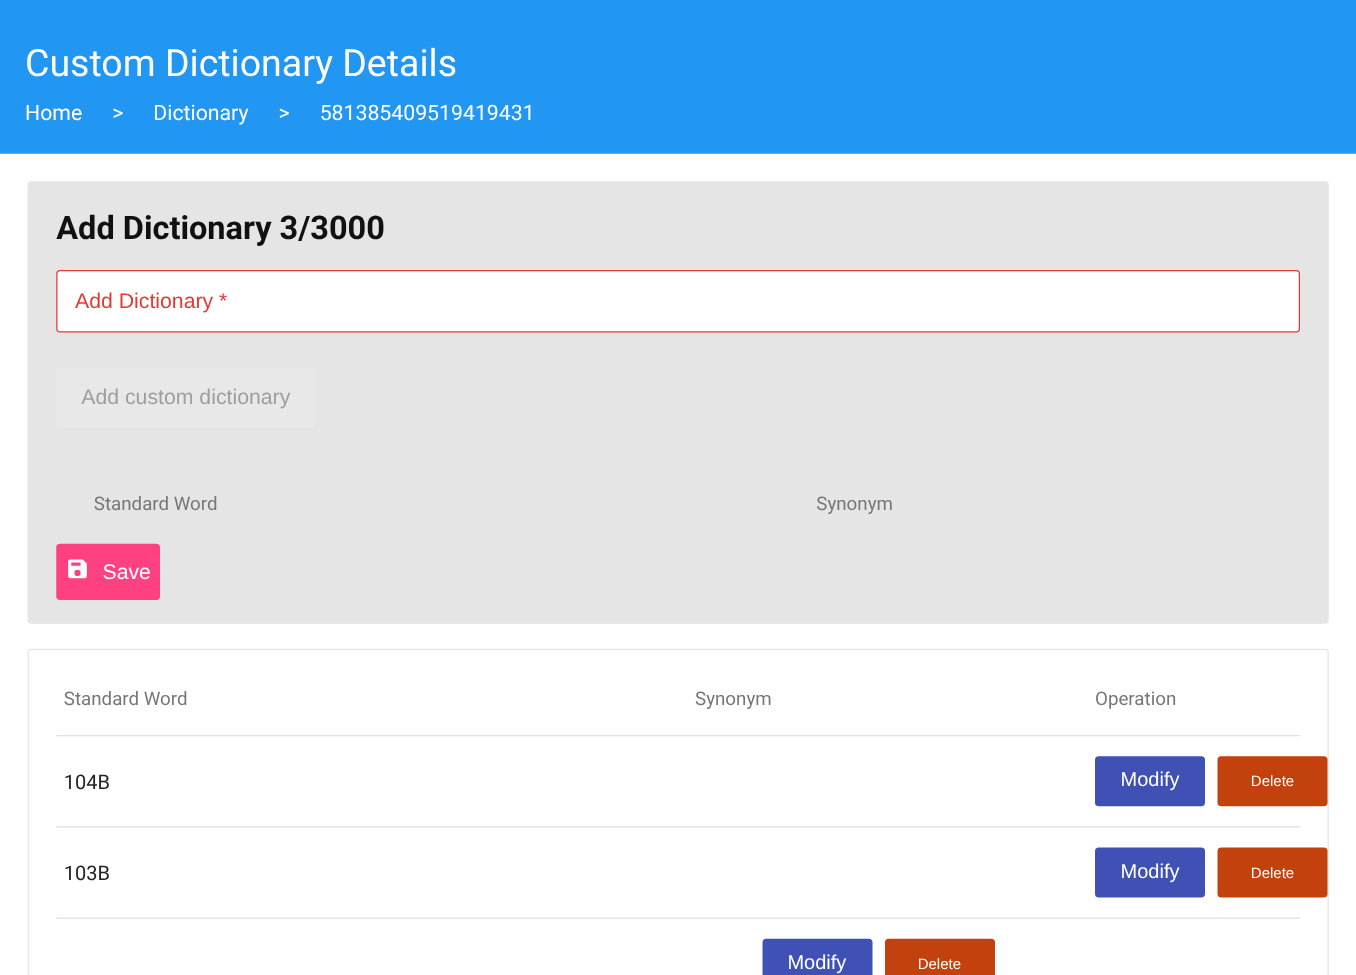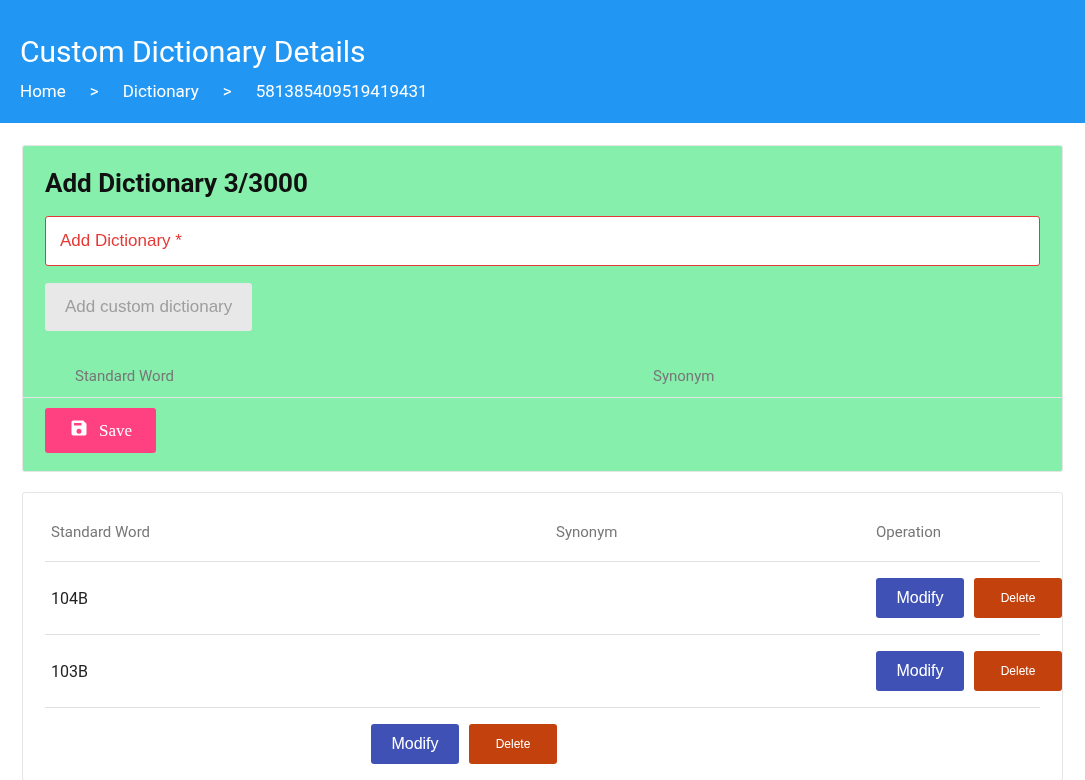--- a/index.html
+++ b/index.html
@@ -22,76 +22,75 @@
     }
     .breadcrumb {
       font-size: 17px;
       display: flex;
       align-items: center;
       gap: 24px;
     }
     .breadcrumb-link { cursor: pointer; }
     .breadcrumb-sep { }
     .card {
-      background: #86efac;
+      background: #e5e5e5;
       border: 1px solid #e5e5e5;
       border-radius: 3px;
       margin: 22px 22px 0 22px;
       overflow: hidden;
     }
     .card-inner { padding: 22px 22px 0 22px; }
     .section-title {
       font-size: 26px;
       font-weight: 700;
       color: #111;
       margin-bottom: 18px;
     }
     .input-field {
       width: 100%;
       border: 1px solid #e53935;
       color: #e53935;
       padding: 14px 14px;
       font-size: 17px;
       border-radius: 3px;
-      margin-bottom: 17px;
+      margin-bottom: 28px;
       outline: none;
     }
     .input-field::placeholder { color: #e53935; }
     .btn-disabled {
       background: #e8e8e8;
       color: #9e9e9e;
       border: none;
       padding: 14px 20px;
       font-size: 17px;
       border-radius: 3px;
       cursor: default;
-      margin-bottom: 24px;
+      margin-bottom: 40px;
     }
     .table-header-row {
       display: flex;
       padding: 12px 30px;
       color: #777;
       font-size: 15px;
     }
     .col-standard { flex: 0 0 578px; }
     .col-synonym { flex: 1; }
     .divider { border-top: 1px solid #e5e5e5; }
     .save-row { padding: 10px 22px 18px 22px; }
     .btn-save {
       background: #ff4081;
       color: #fff;
       border: none;
-      padding: 10px 24px;
+      padding: 10px 7px;
       font-size: 17px;
       border-radius: 3px;
       cursor: pointer;
       display: inline-flex;
       align-items: center;
       gap: 10px;
-      font-family: Liberation Serif, serif;
     }
     .save-icon-svg { width: 20px; height: 20px; }
     .card2 {
       background: #fff;
       border: 1px solid #e5e5e5;
       border-radius: 3px;
       margin: 20px 22px 0 22px;
     }
     .card2-inner { padding: 30px 22px 0 22px; }
     .table2-header {
@@ -114,21 +113,21 @@
       font-size: 16px;
       color: #222;
     }
     .data-row .syn-cell {
       flex: 0 0 320px;
     }
     .data-row .op-cell {
       flex: 1;
       display: flex;
       gap: 10px;
-      justify-content: flex-start;
+      justify-content: center;
     }
     .btn-modify {
       background: #3f51b5;
       color: #fff;
       border: none;
       padding: 11px 18px;
       font-size: 16px;
       border-radius: 3px;
       cursor: pointer;
       min-width: 88px;

